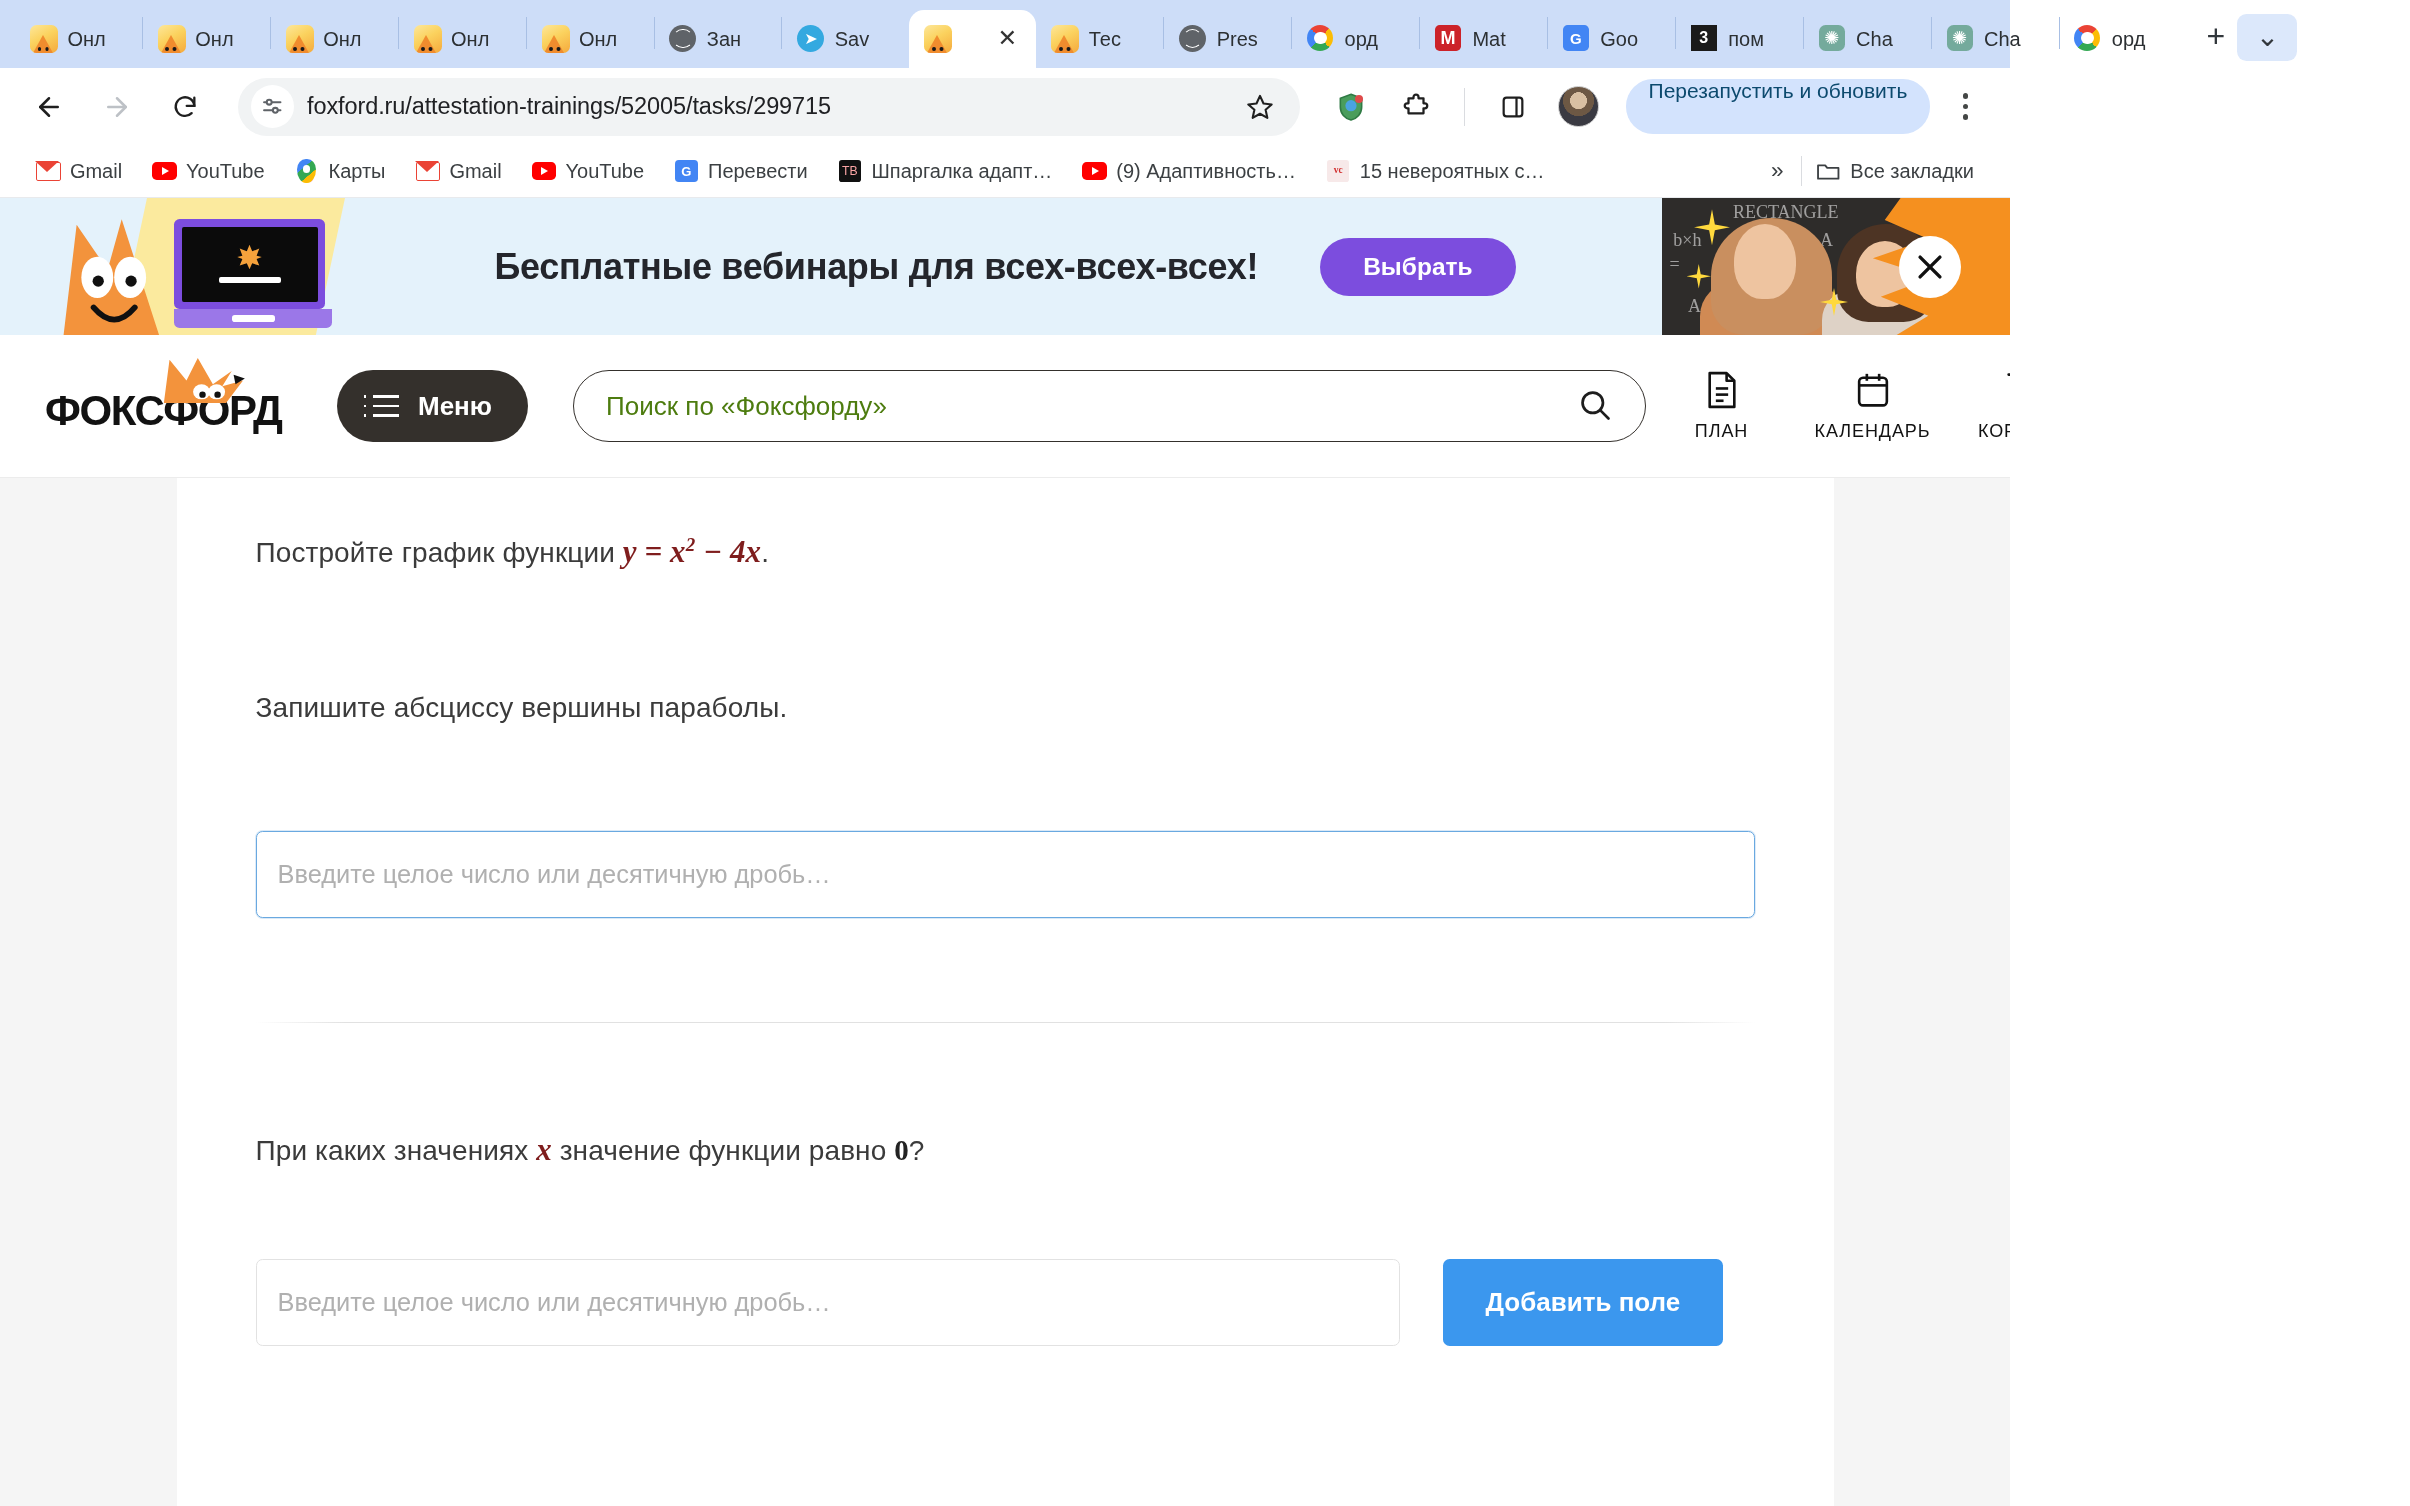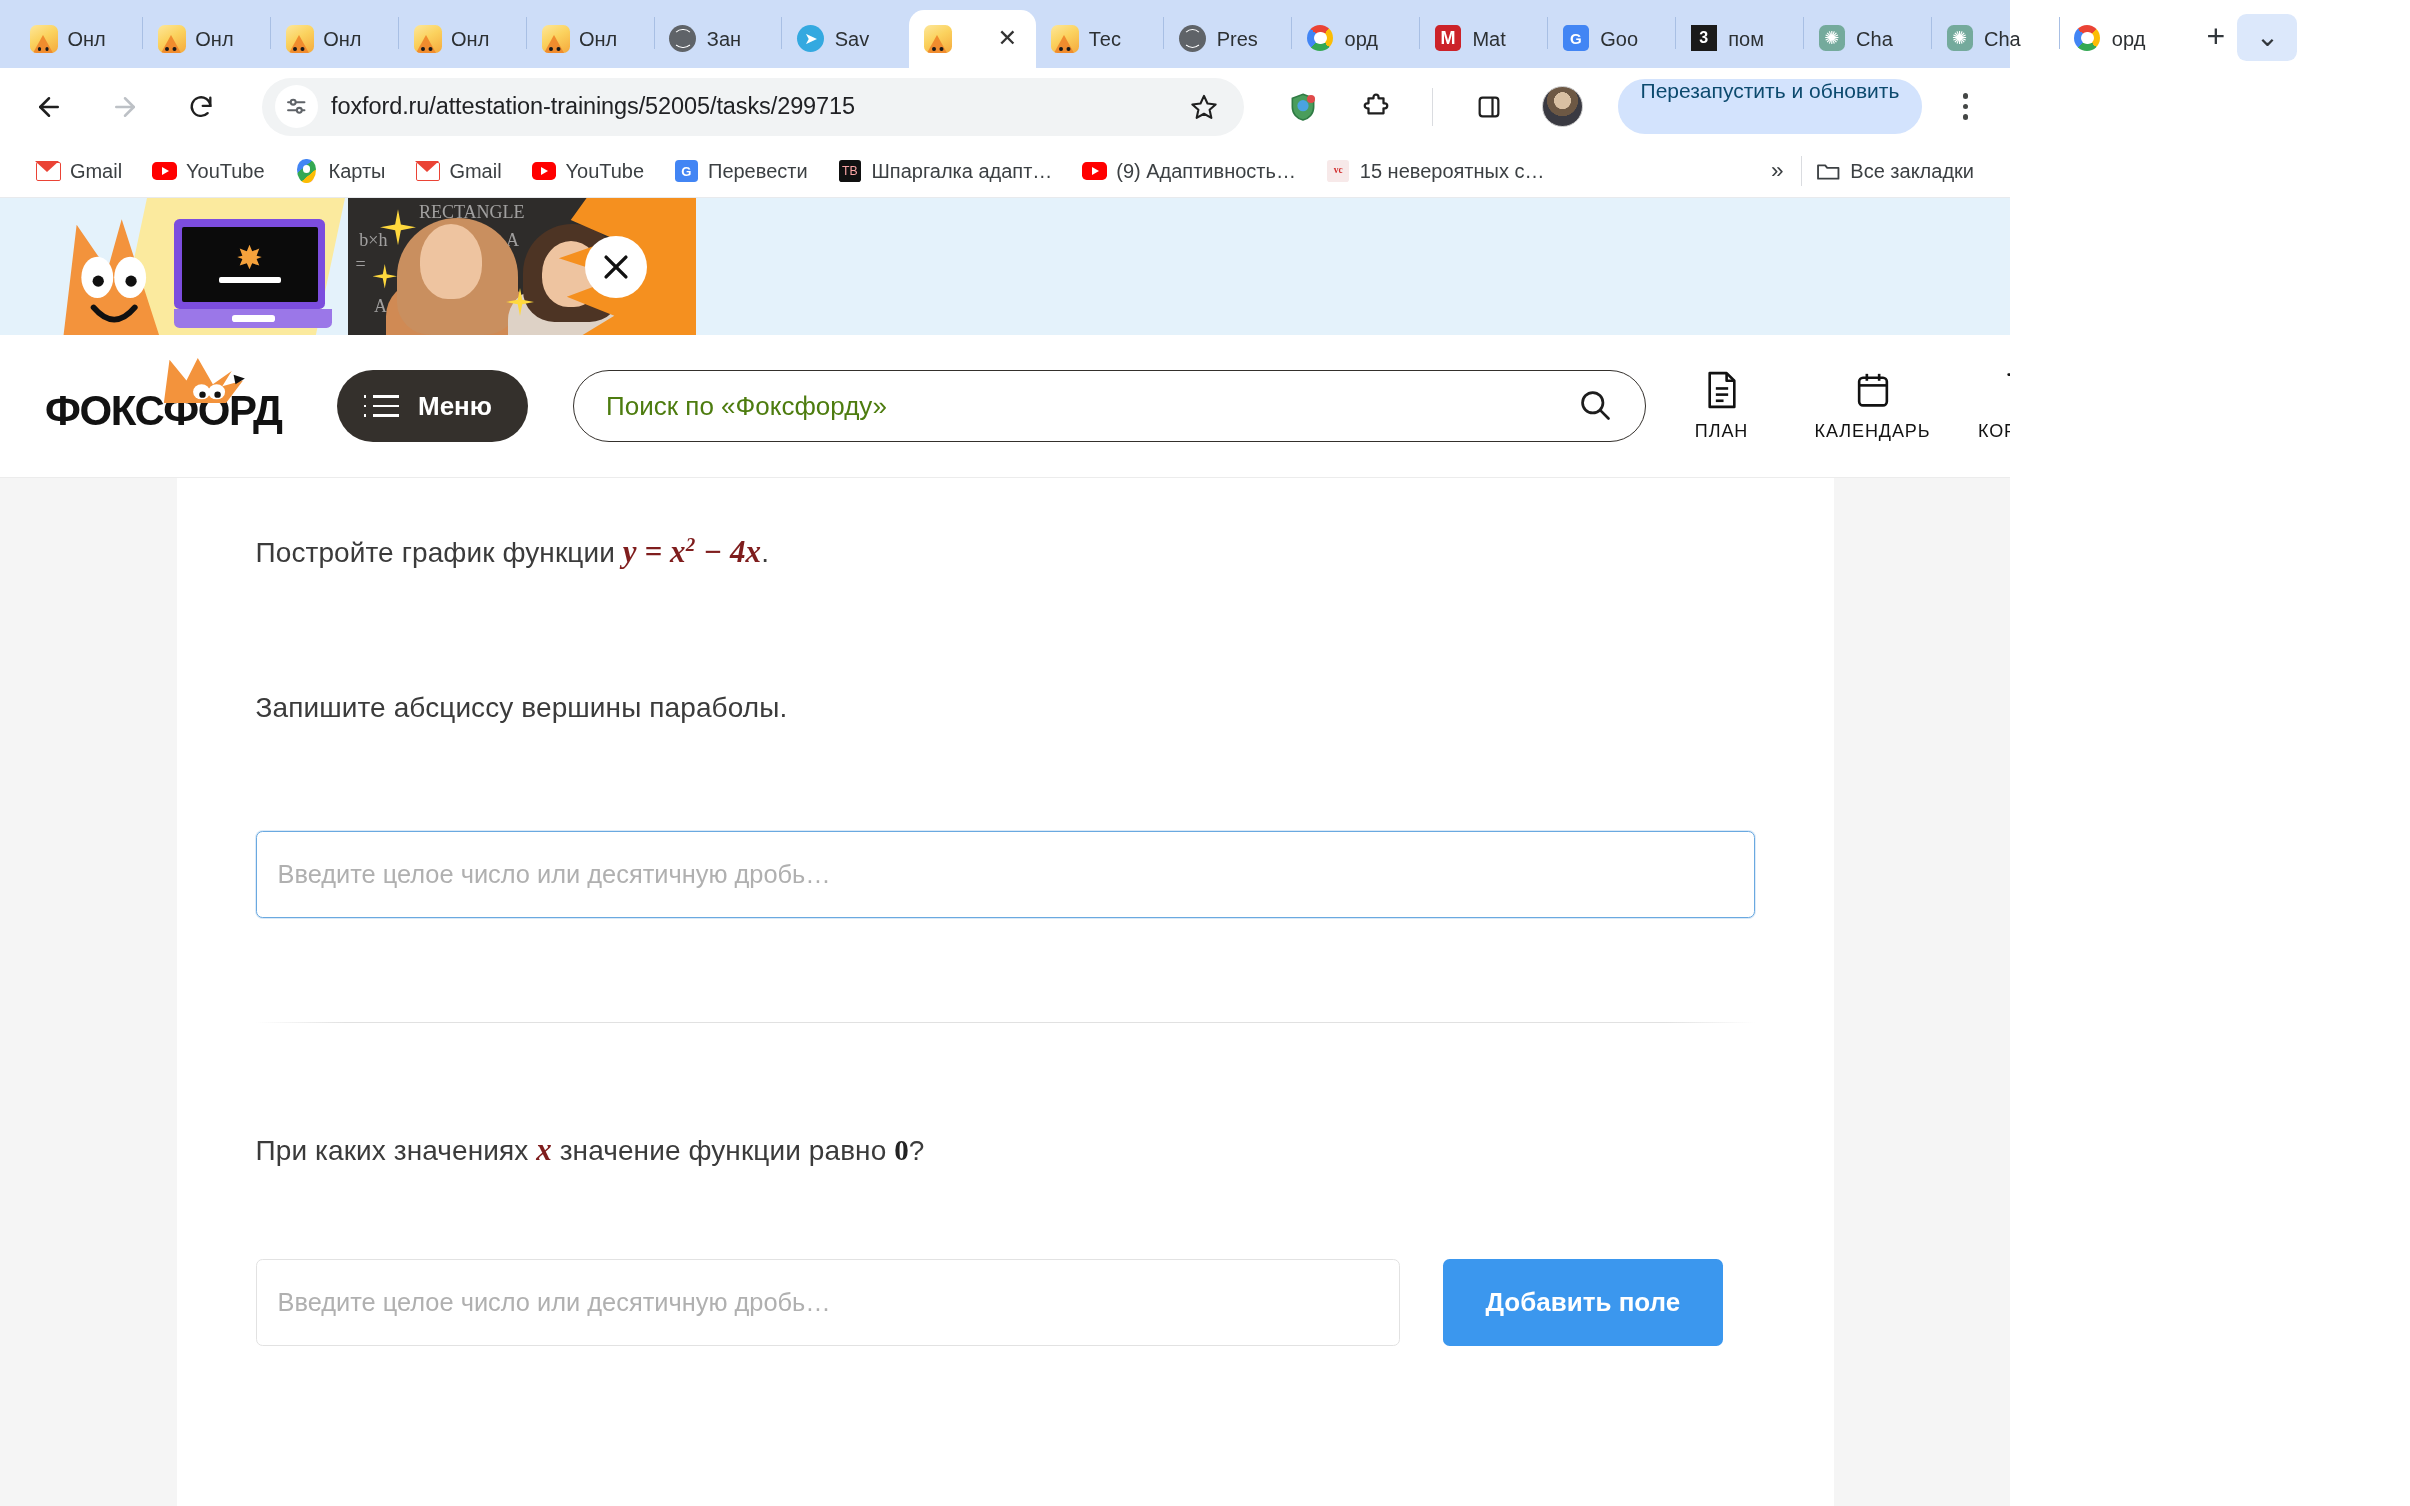--- a/index.html
+++ b/index.html
@@ -121,21 +121,21 @@
     display: flex; align-items: center; justify-content: center;
   }
   .fav-gpt {
     width: 26px; height: 26px; border-radius: 6.6px;
     background: #74aa9c; color: #fff;
     display: flex; align-items: center; justify-content: center; font-size: 18px;
   }
 
   .toolbar {
     height: 77px; background: #fff; display: flex; align-items: center;
-    padding: 0 21px; gap: 20px; flex: none;
+    padding: 0 21px; gap: 12px; flex: none;
   }
   .nav-btn {
     width: 56px; height: 56px; border-radius: 50%;
     display: flex; align-items: center; justify-content: center;
     flex: none; color: #1f1f1f;
   }
   .nav-btn.disabled { color: #bdc1c6; }
   .omnibox {
     flex: 1 1 auto; height: 58px; background: #f1f3f4;
     border-radius: 29px; display: flex; align-items: center;
@@ -717,20 +717,24 @@
               <div class="laptop-star"></div>
               <div class="laptop-line"></div>
             </div>
           </div>
           <div class="laptop-base">
             <div class="laptop-notch"></div>
           </div>
         </div>
       </div>
 
+      <div class="promo-text">
+        <div class="promo-title">Бесплатные вебинары для всех-всех-всех!</div>
+        <button class="promo-cta">Выбрать</button>
+      </div>
 
       <div class="promo-right">
         <div class="board-text">
           <span style="left:71px;top:3.8px;">RECTANGLE</span>
           <span style="left:11.3px;top:32px;">b×h</span>
           <span style="left:7.5px;top:56px;">=</span>
           <span style="left:158px;top:32px;">A</span>
           <span style="left:113px;top:60px;">L</span>
           <span style="left:141px;top:45px;">W</span>
           <span style="left:49px;top:79px;">PE</span>

